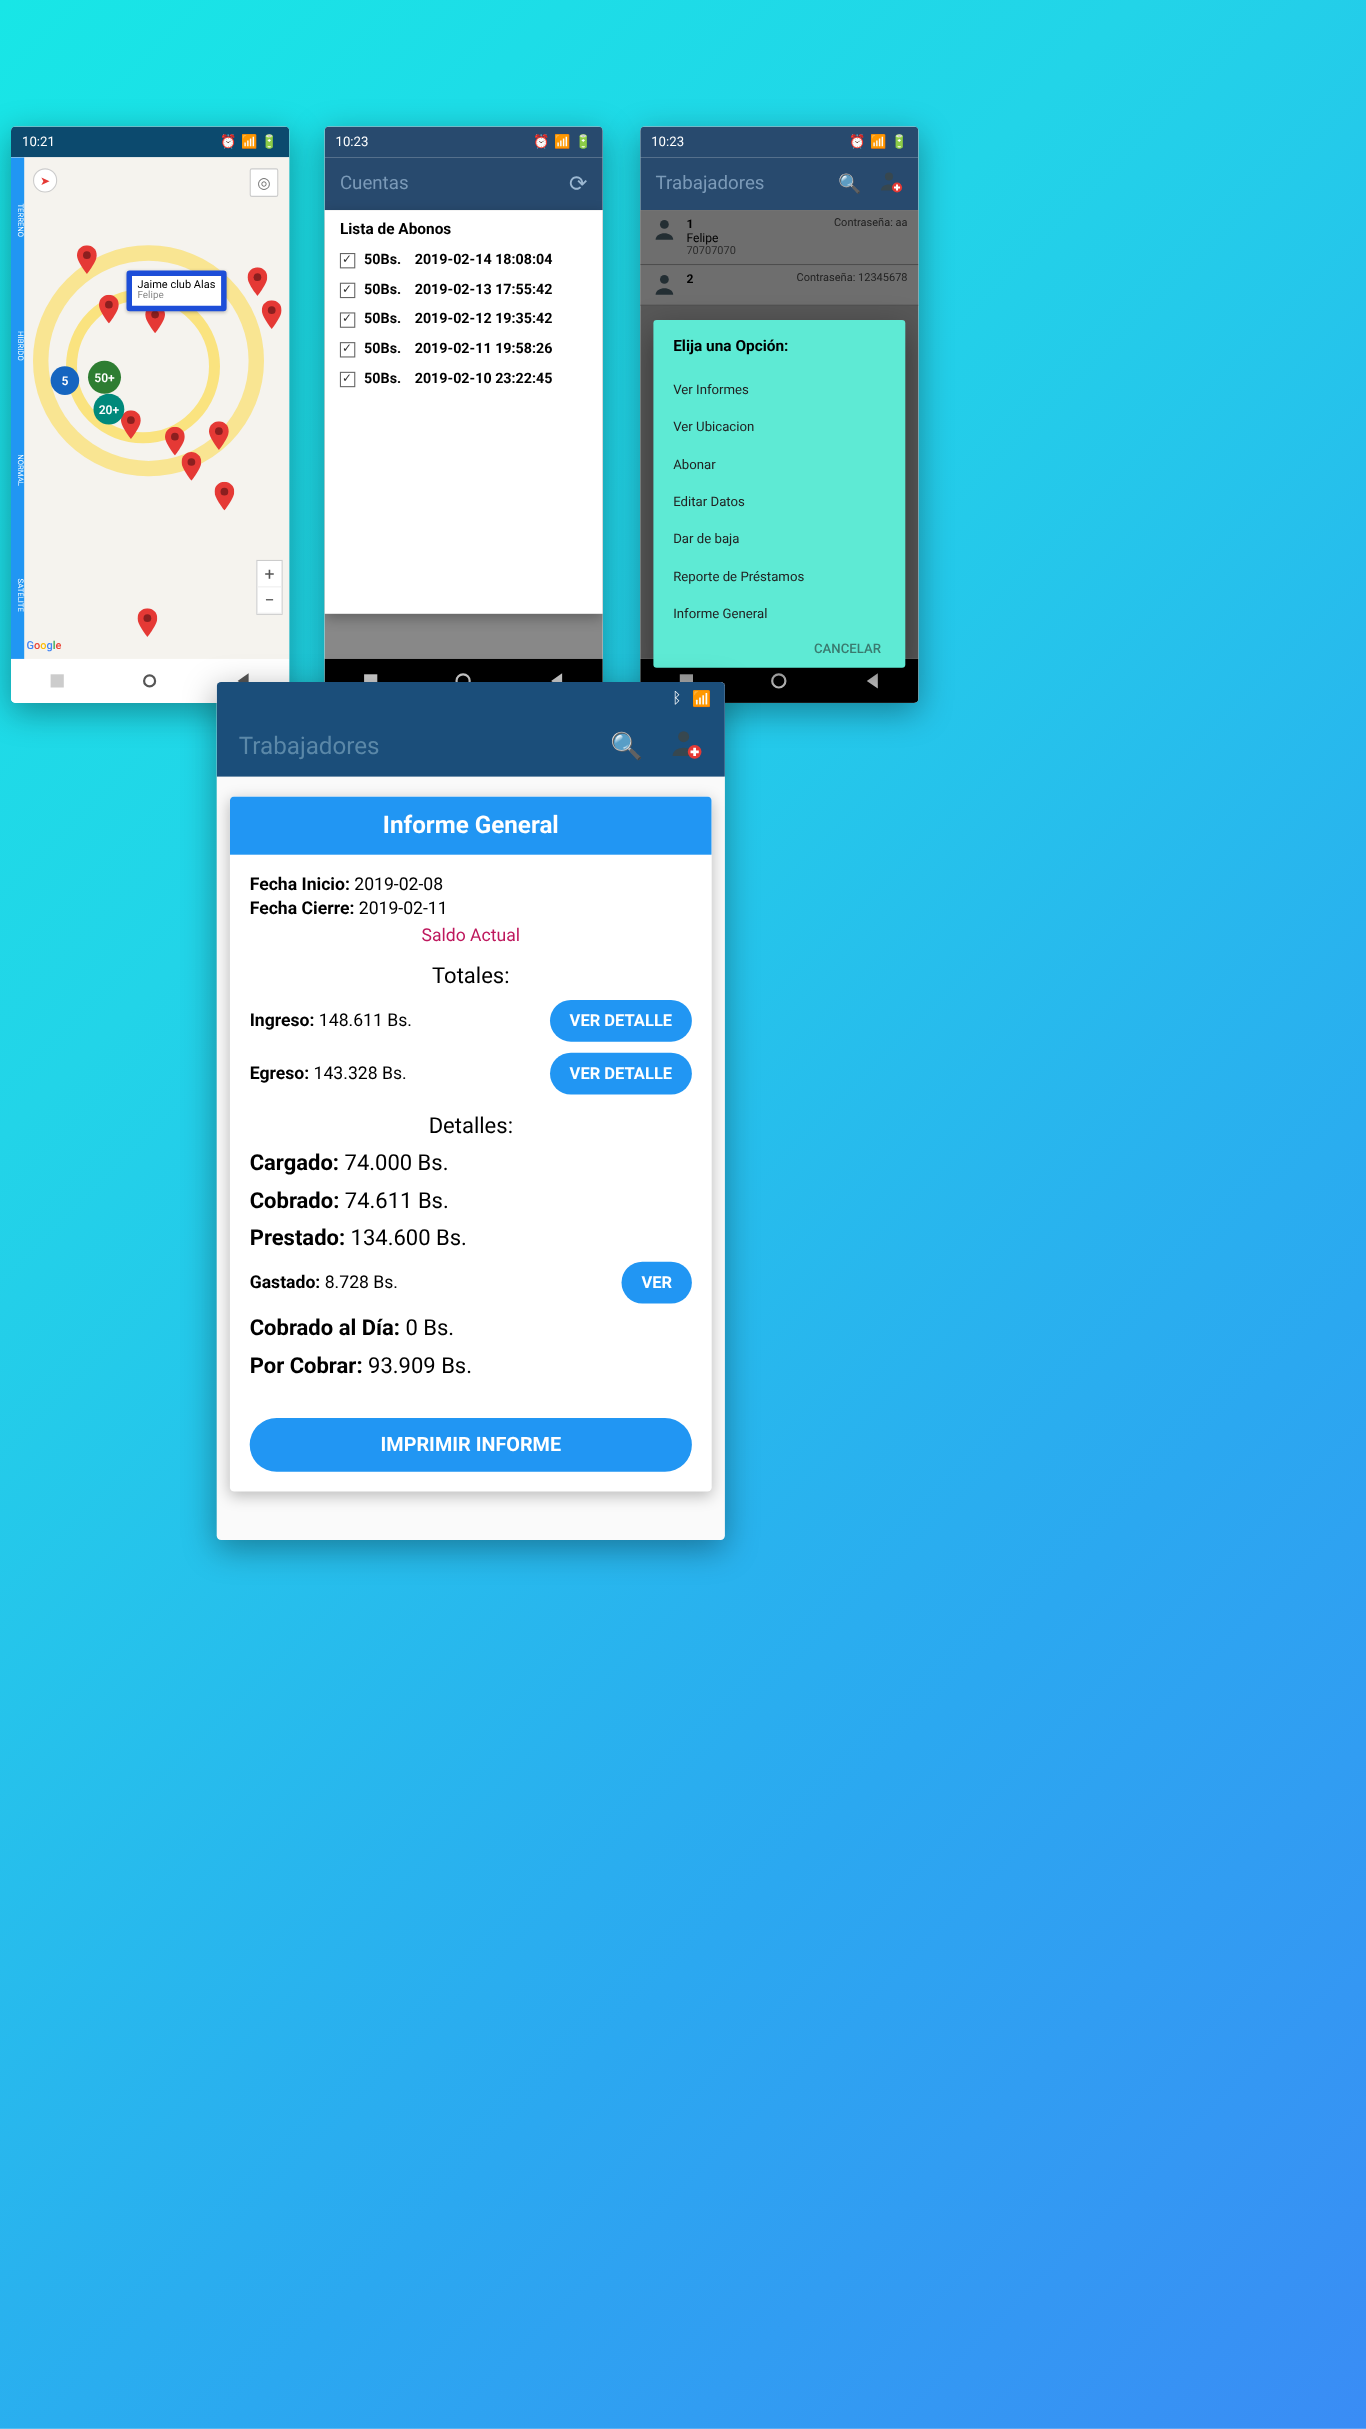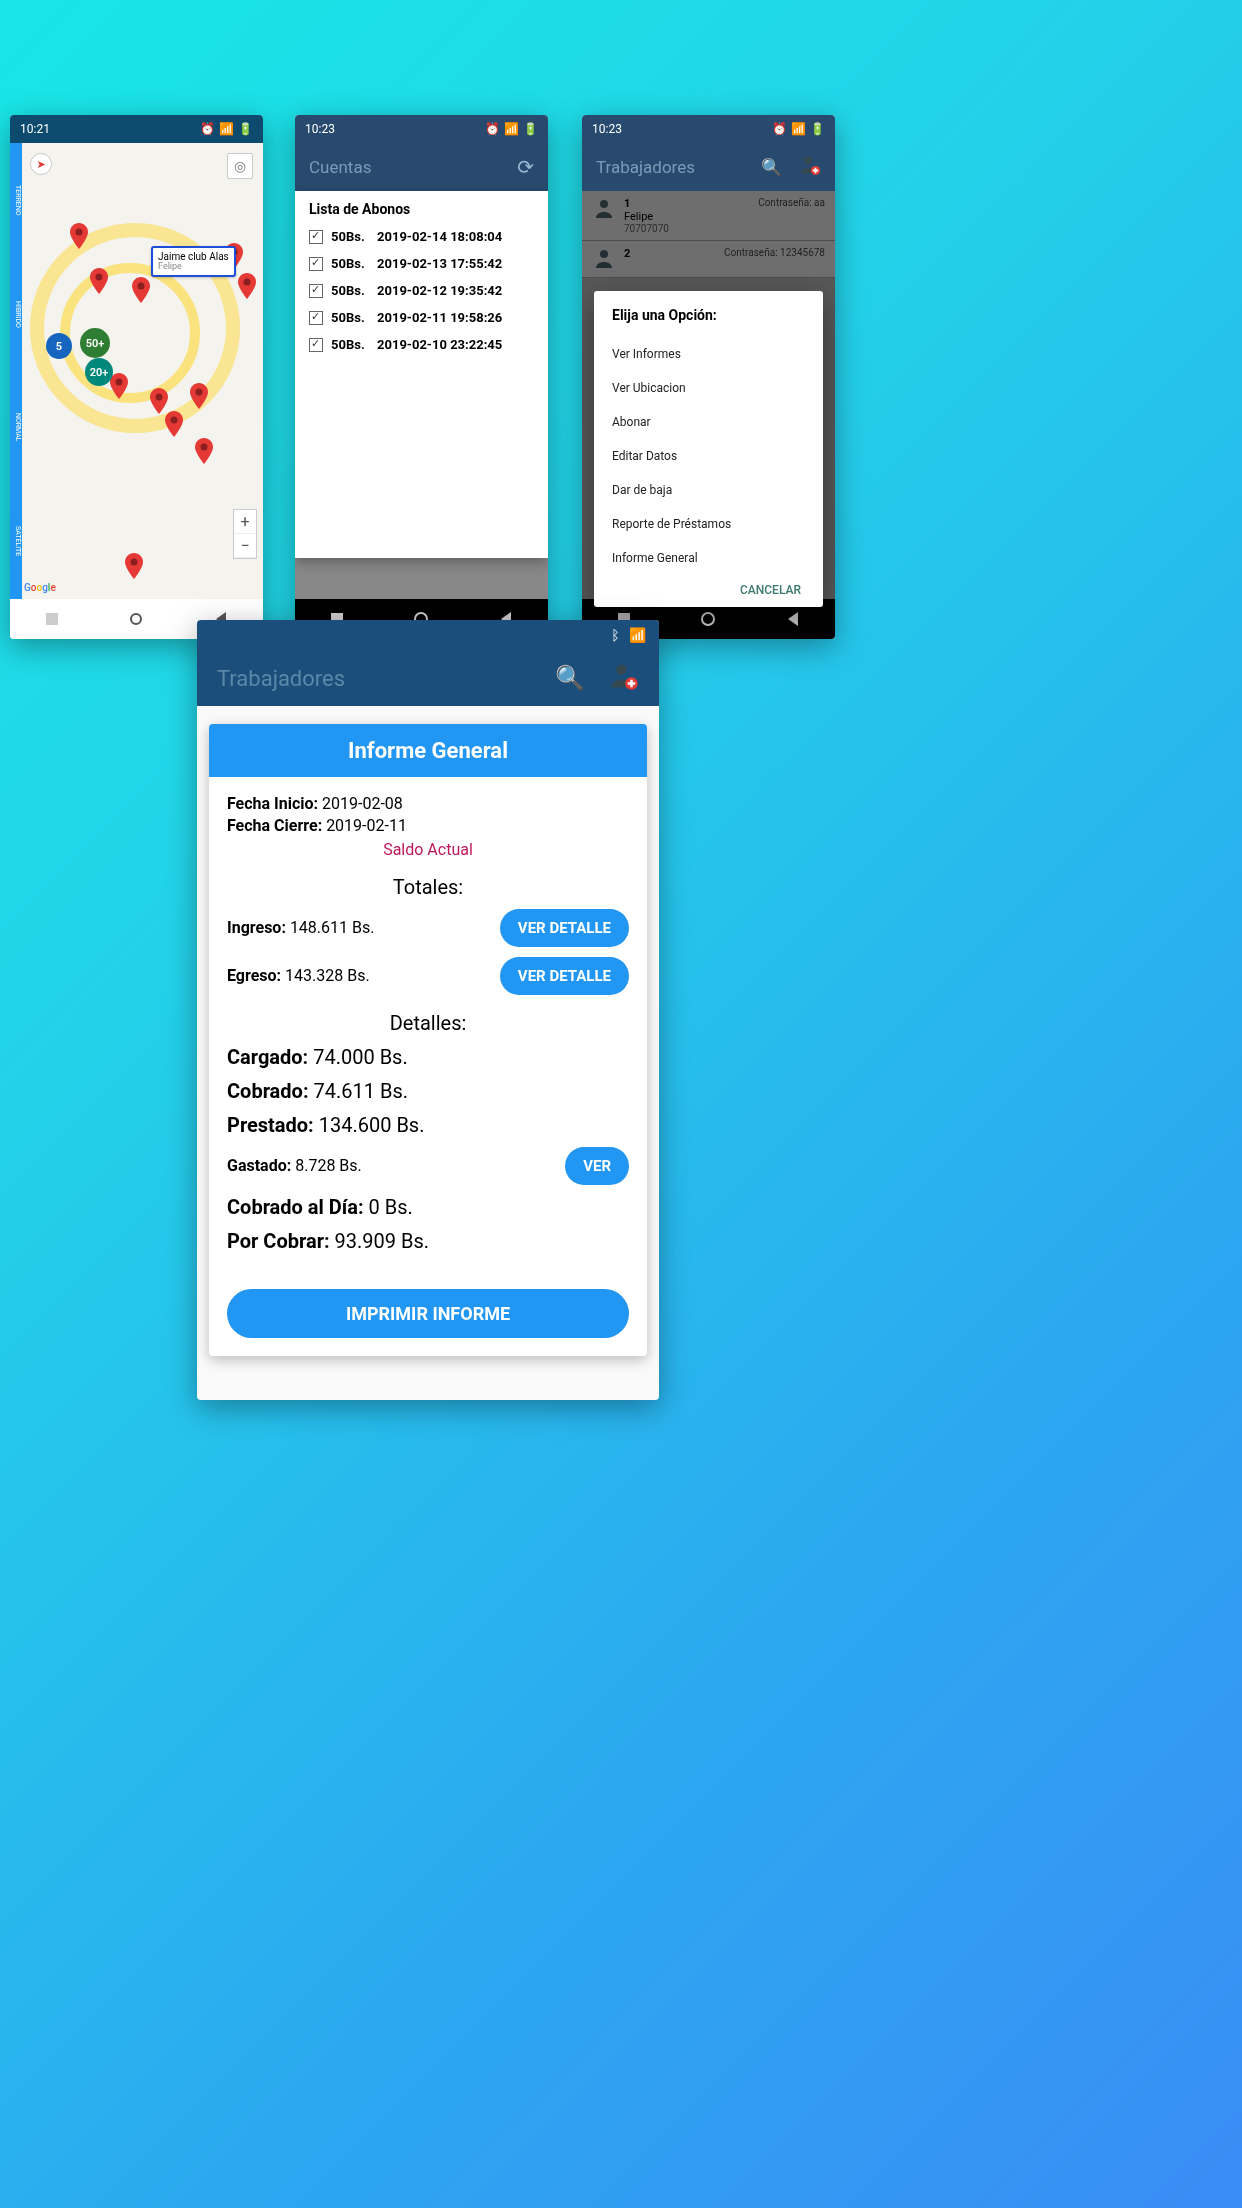--- a/index.html
+++ b/index.html
@@ -55,21 +55,21 @@
   #p1 { top:115px; left:10px; width:253px; height:524px; }
   #p1 .statusbar { background:#0c4a6e; }
   #p1 .mapwrap { flex:1; position:relative; background:#f5f3ee; overflow:hidden; }
   .mapwrap .road { position:absolute; background:#fdd835; border-radius:50%; }
   .pin { position:absolute; width:18px; height:26px; }
   .pin svg { width:100%; height:100%; }
   .cluster { position:absolute; border-radius:50%; color:#fff; font-size:11px; font-weight:600; display:flex; align-items:center; justify-content:center; }
   .cluster.g { background:#2e7d32; width:30px; height:30px; }
   .cluster.b { background:#1565c0; width:26px; height:26px; }
   .cluster.t { background:#00897b; width:28px; height:28px; }
-  .bubble { position:absolute; background:#fff; border:2px solid #1d4ed8; border-radius:3px; padding:3px 5px; font-size:10px; line-height:1.1; box-shadow:0 1px 3px rgba(0,0,0,0.2);margin-left:36px; }
+  .bubble { position:absolute; background:#fff; border:5px solid #1d4ed8; border-radius:3px; padding:3px 5px; font-size:10px; line-height:1.1; box-shadow:0 1px 3px rgba(0,0,0,0.2); }
   .bubble .sub { color:#888; font-size:9px; }
   .mapctrl { position:absolute; right:6px; background:#fff; border:1px solid #ccc; width:24px; display:flex; flex-direction:column; }
   .mapctrl div { height:24px; display:flex; align-items:center; justify-content:center; font-size:16px; color:#555; border-bottom:1px solid #eee; }
   .maplegend-left { position:absolute; left:0; top:0; bottom:0; width:12px; background:#2196f3; display:flex; flex-direction:column; justify-content:space-around; }
   .maplegend-left span { writing-mode:vertical-rl; font-size:7px; color:#fff; text-align:center; }
   .google-badge { position:absolute; left:14px; bottom:6px; font-size:10px; font-weight:500; }
   .google-badge span:nth-child(1){color:#4285f4;} .google-badge span:nth-child(2){color:#ea4335;}
   .google-badge span:nth-child(3){color:#fbbc05;} .google-badge span:nth-child(4){color:#4285f4;}
   .google-badge span:nth-child(5){color:#34a853;} .google-badge span:nth-child(6){color:#ea4335;}
   
@@ -87,21 +87,21 @@
   
   #p3 { top:115px; left:582px; width:253px; height:524px; }
   #p3 .statusbar { background:#284a6e; }
   #p3 .appbar { background:#284a6e; color:#7b9ab8; }
   #p3 .body { flex:1; position:relative; background:#888; }
   #p3 .worker-row { background:#aaa; padding:6px 10px; border-bottom:1px solid #777; font-size:11px; display:flex; gap:8px; }
   #p3 .worker-row .wicon { width:24px; height:24px; }
   #p3 .worker-row .wmeta { flex:1; }
   #p3 .worker-row .wpass { font-size:10px; color:#333; }
   #p3 .scrim { position:absolute; inset:0; background:rgba(0,0,0,0.35); }
-  #p3 .dialog { position:absolute; top:100px; left:12px; right:12px; background:#ffffff; border-radius:3px; box-shadow:0 10px 30px rgba(0,0,0,0.4); padding:16px 18px 10px; }
+  #p3 .dialog { position:absolute; top:100px; left:12px; right:12px; background:#5eead4; border-radius:3px; box-shadow:0 10px 30px rgba(0,0,0,0.4); padding:16px 18px 10px; }
   #p3 .dialog h4 { font-size:14px; font-weight:700; margin-bottom:14px; }
   #p3 .dialog .opt { font-size:12px; padding:10px 0; color:#222; }
   #p3 .dialog .cancel { text-align:right; color:#3a7a6f; font-size:12px; font-weight:500; padding:8px 4px 0; }
   
   #p4 { top:620px; left:197px; width:462px; height:780px; background:#fafafa; }
   #p4 .statusbar-big { height:30px; background:#1b4e7a; display:flex; justify-content:flex-end; align-items:center; color:#fff; padding:0 12px; gap:10px; font-size:14px; }
   #p4 .appbar-big { background:#1b4e7a; height:56px; display:flex; align-items:center; justify-content:space-between; padding:0 20px; }
   #p4 .appbar-big .title { color:#5b88a8; font-size:22px; }
   #p4 .appbar-big .icons { display:flex; gap:24px; align-items:center; }
   #p4 .card { margin:18px 12px; background:#fff; border-radius:4px; box-shadow:0 4px 14px rgba(0,0,0,0.25); overflow:hidden; }

